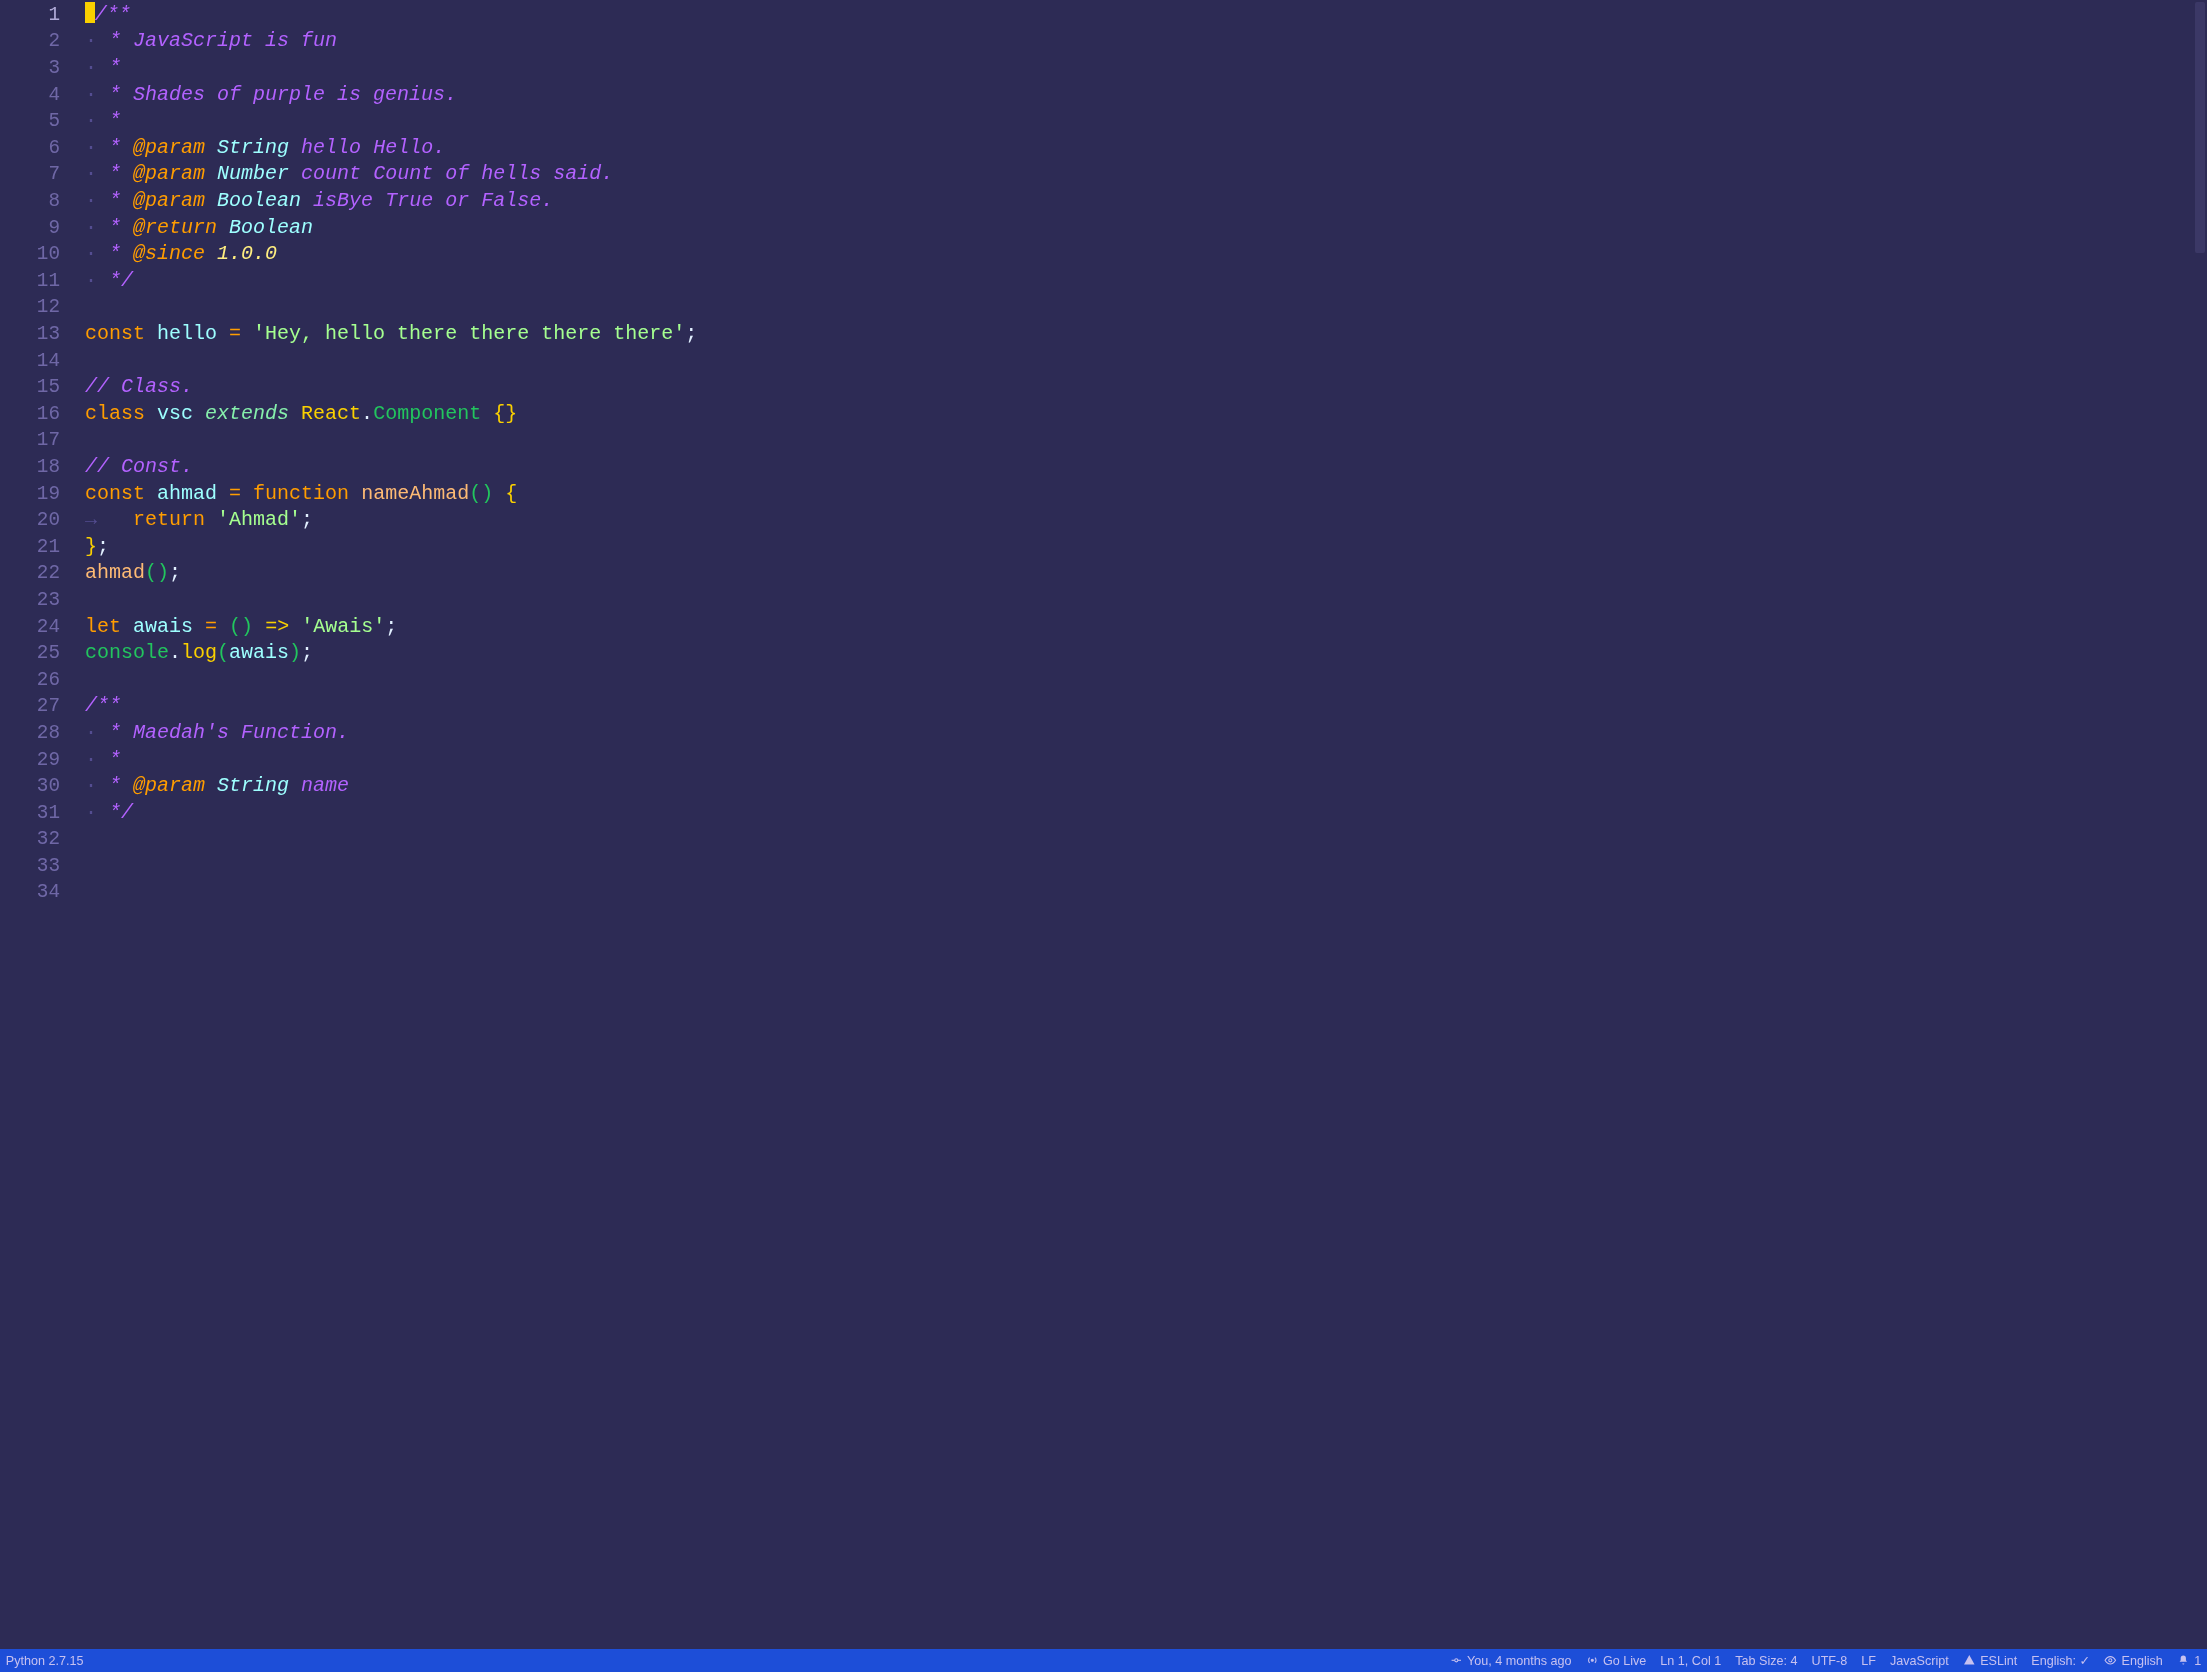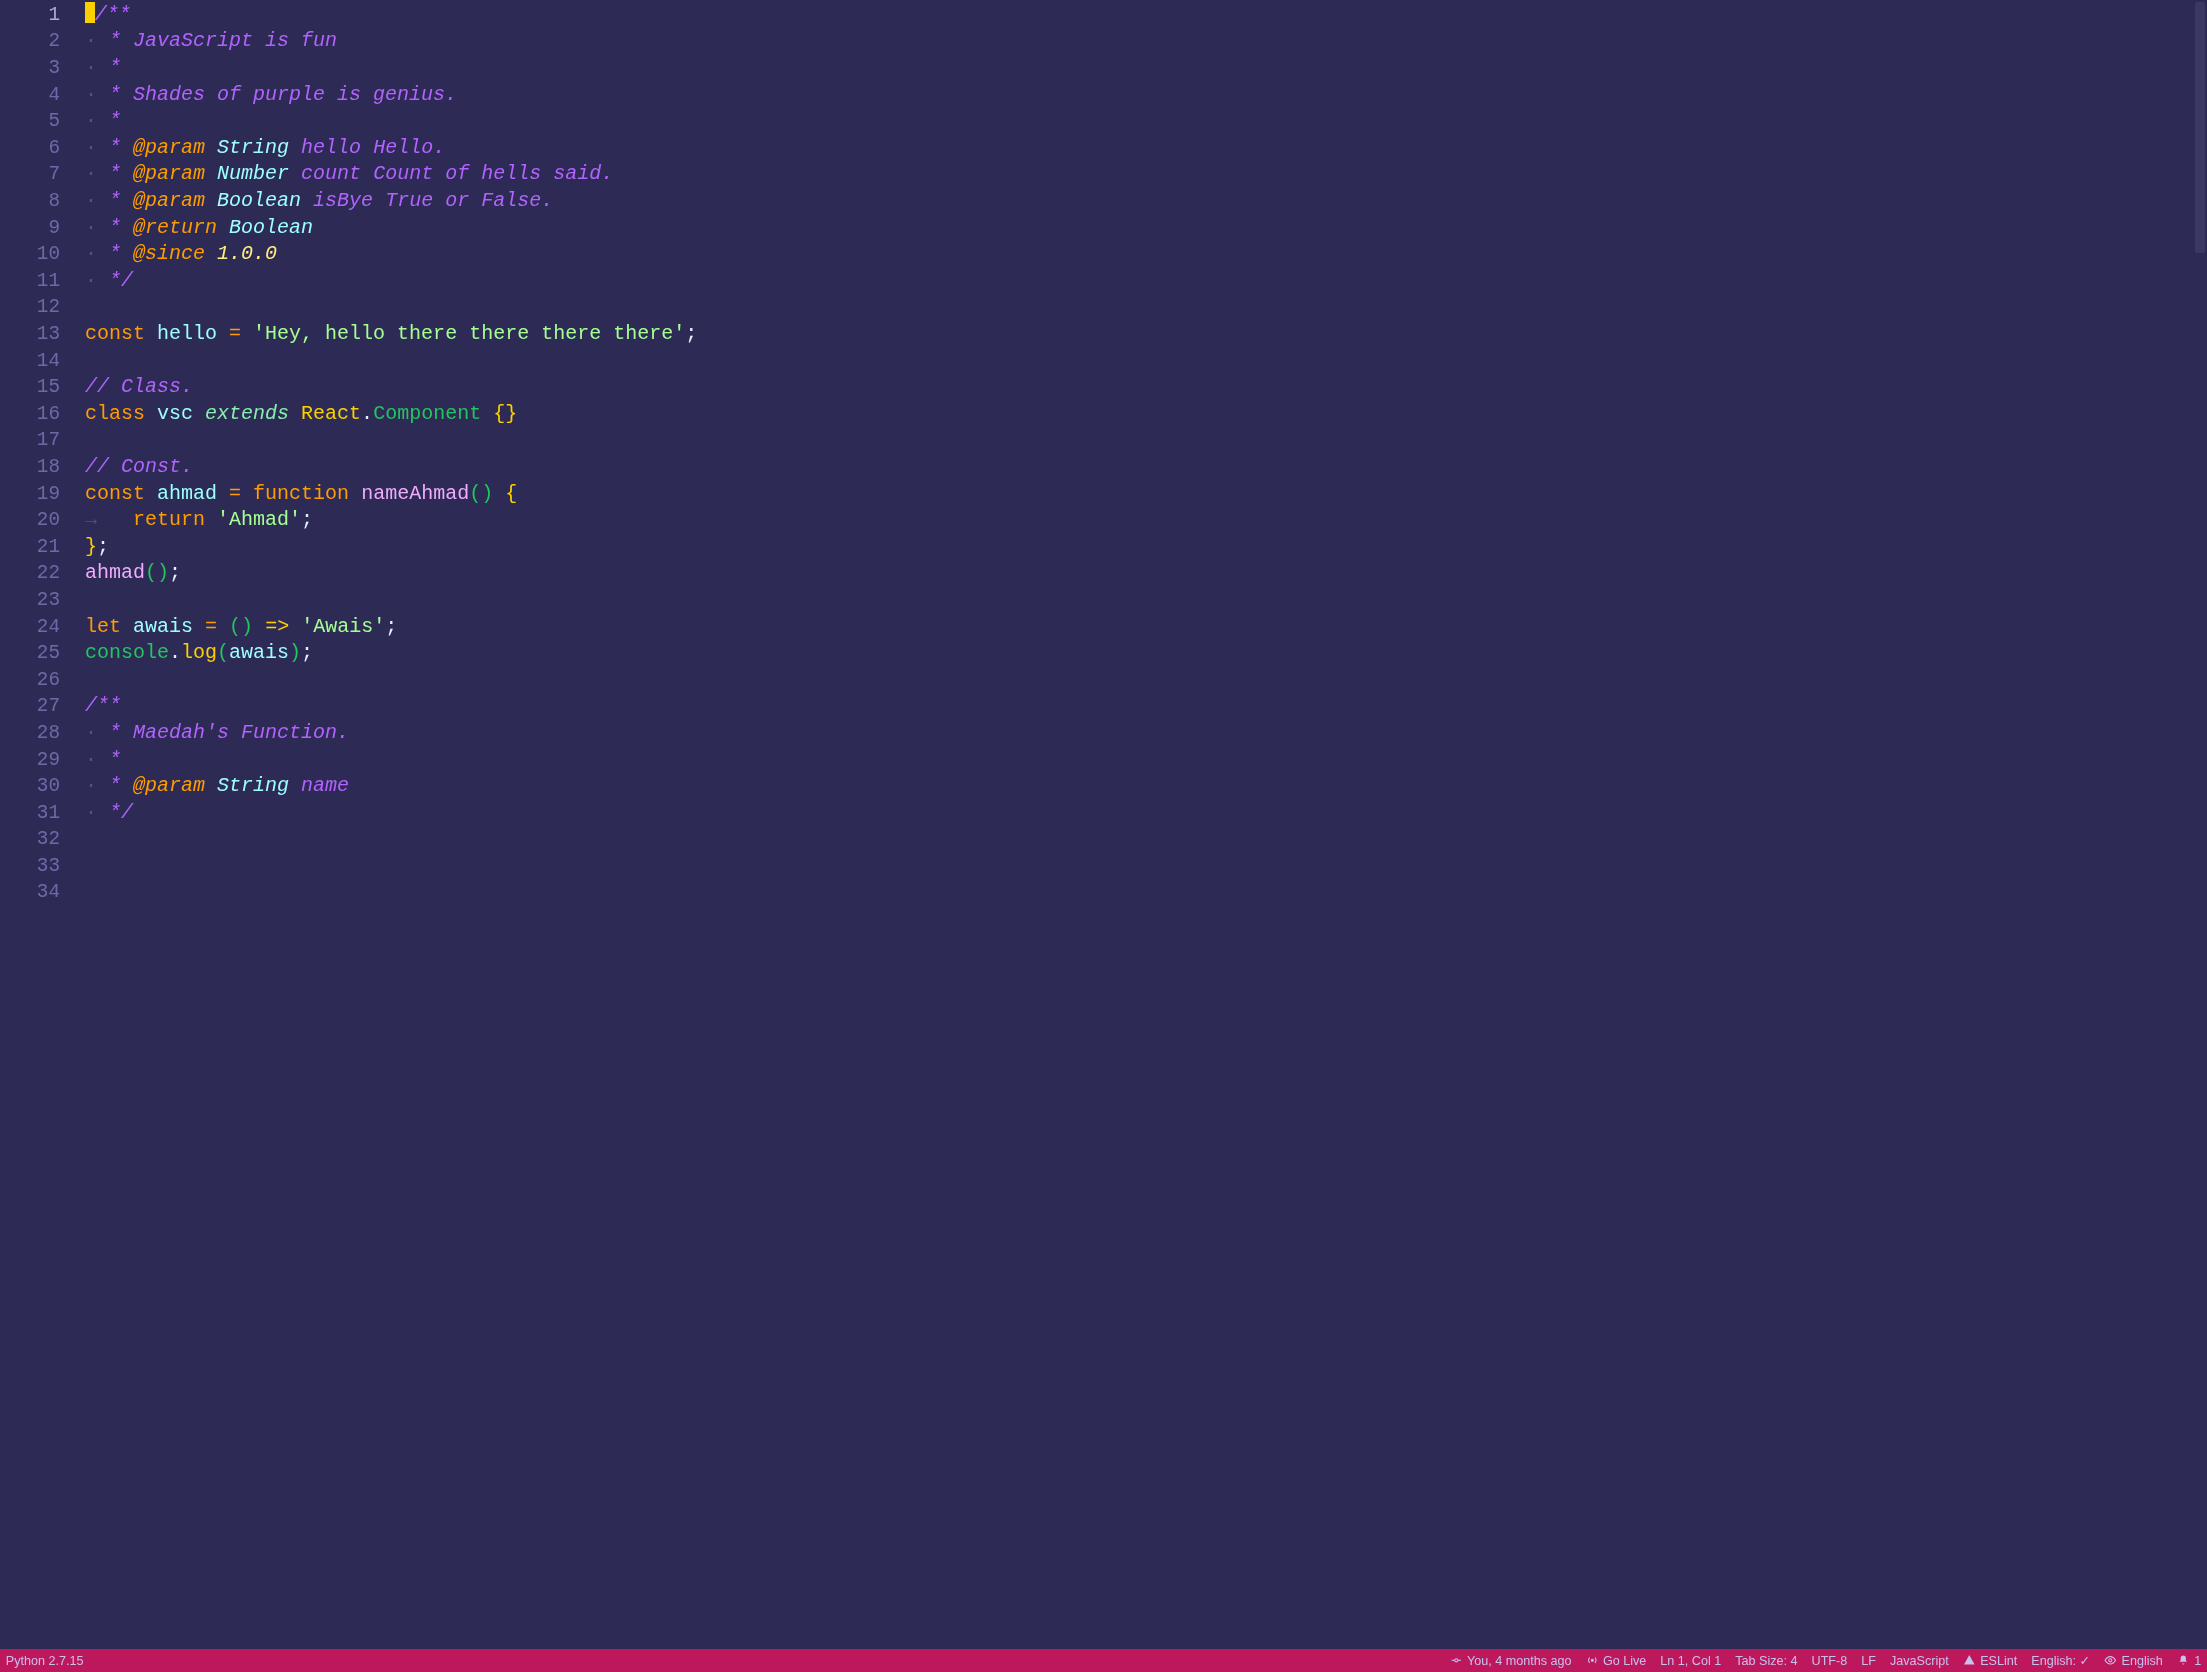--- a/index.html
+++ b/index.html
@@ -59,21 +59,21 @@
   .c-comment   { color: #b362ff; font-style: italic; }
   .c-docstar   { color: #b362ff; font-style: italic; }
   .c-tag       { color: #ff9d00; font-style: italic; }
   .c-type      { color: #9effff; font-style: italic; }
   .c-docvar    { color: #b362ff; font-style: italic; }
   .c-doctext   { color: #b362ff; font-style: italic; }
   .c-version   { color: #ffee80; font-style: italic; margin-top: 39px; }
   .c-kw1       { color: #ff9d00; }          
   .c-kw2       { color: #86efac; font-style: italic; }
   .c-func      { color: #fad000; }
-  .c-funcname  { color: #f0abfc; }
+  .c-funcname  { color: #fdba74; }
   .c-op        { color: #ff9d00; }
   .c-punc      { color: #e1efff; }
   .c-str       { color: #a5ff90; }
   .c-obj       { color: #fad000; }
   .c-ident     { color: #9effff; }
   .c-brace     { color: #fad000; }
   .c-white     { color: #22c55e; }
   .c-arrow     { color: #fad000; }
   .ws-dot {
     color: #544d91;
@@ -102,21 +102,21 @@
     top: 1.9px;
     width: 9.7px;
     height: 251px;
     background: rgba(167,155,230,0.12);
     border-radius: 1.9px;
   }
 
   
   .statusbar {
     height: 23px;
-    background: #be185d;
+    background: #1d4ed8;
     color: #c7c1f0;
     display: flex;
     align-items: center;
     font-size: 12.6px;
     font-family: -apple-system, "Segoe UI", Arial, sans-serif;
     padding: 0 5.8px;
   }
   .sb-left {
     display: flex;
     gap: 13.5px;

